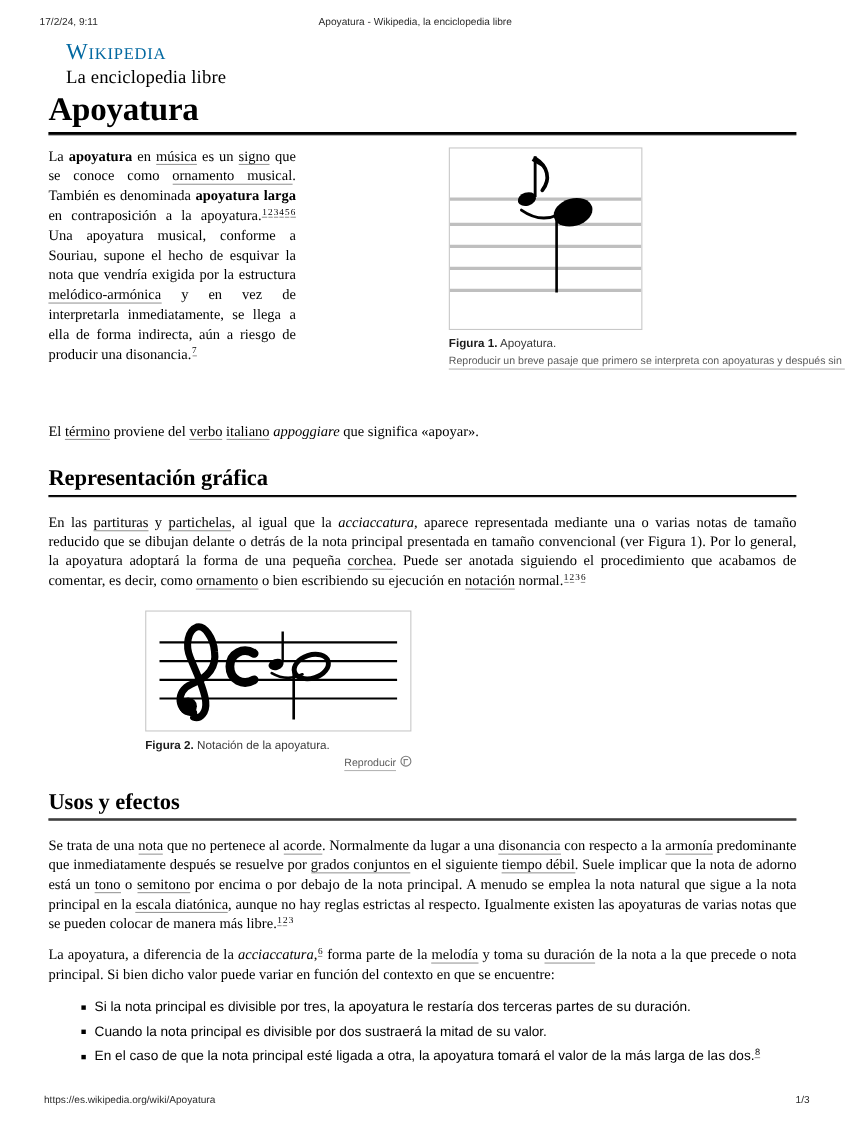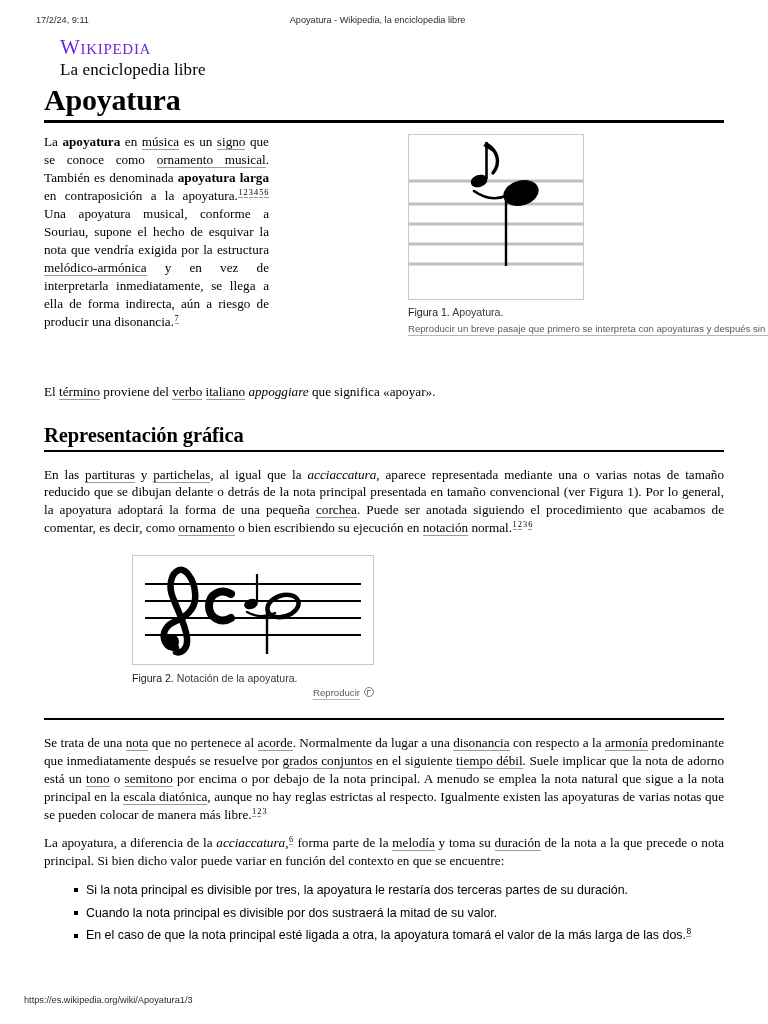--- a/index.html
+++ b/index.html
@@ -39,28 +39,28 @@
   .print-header .ph-left { flex: 0 0 auto; }
   .print-header .ph-center {
     flex: 1 1 auto;
     text-align: center;
     padding-right: 66px;
   }
 
   
   .print-footer {
     position: absolute;
-    left: 24px;
+    left: 40px;
     top: 995px;
     width: 696px;
     font-family: "Liberation Sans", "DejaVu Sans", sans-serif;
     font-size: 9.2px;
     color: #2b2b2b;
     display: flex;
-    justify-content: flex-start;
+    justify-content: space-between;
     align-items: center;
   }
 
   
   .content {
     position: absolute;
     left: 44px;
     top: 36px;
     width: 680px;
   }
@@ -69,21 +69,21 @@
   .wordmark {
     margin: 0 0 0 16px;
     line-height: 1;
   }
   .wordmark .wm-main {
     display: block;
     font-family: "Liberation Serif", "DejaVu Serif", serif;
     font-size: 21px;
     font-variant: small-caps;
     letter-spacing: 0.7px;
-    color: #6d28d9;
+    color: #0369a1;
     line-height: 1.12;
   }
   .wordmark .wm-sub {
     display: block;
     font-family: "Liberation Serif", "DejaVu Serif", serif;
     font-size: 17px;
     color: #000;
     line-height: 1.25;
     margin-top: -1px;
     letter-spacing: 0.1px;
@@ -181,21 +181,21 @@
     height: 166px;
   }
   .fig-caption {
     font-family: "Liberation Sans", "DejaVu Sans", sans-serif;
     font-size: 10.6px;
     color: #3a3a3a;
     margin-top: 6px;
     white-space: nowrap;
   }
   .fig-caption .fc-label {
-    font-weight: normal;
+    font-weight: bold;
     color: #1b1b1b;
   }
   .play-line {
     font-family: "Liberation Sans", "DejaVu Sans", sans-serif;
     font-size: 9.6px;
     color: #5a5a5a;
     margin-top: 5px;
     white-space: nowrap;
   }
   .play-line .pl-text {
@@ -362,20 +362,21 @@
           <path d="M134 54 L134 98" stroke="#000" stroke-width="2.4" fill="none"></path>
           <path d="M134 54 L134 18" stroke="#000" stroke-width="0" fill="none"></path>
         </svg>
       </div>
       <div class="fig-caption"><span class="fc-label">Figura 2.</span> <span>Notación de la apoyatura.</span></div>
       <div class="play-line"><span class="pl-text">Reproducir</span><span class="spk"></span></div>
     </div>
 
     <div class="sp-18"></div>
 
+    <h2 class="section-title">Usos y efectos</h2>
     <div class="section-rule"></div>
     <div class="sp-14"></div>
 
     <p class="body"><span>Se trata de una </span><span class="wlink">nota</span><span> que no pertenece al </span><span class="wlink">acorde</span><span>. Normalmente da lugar a una </span><span class="wlink">disonancia</span><span> con respecto a la </span><span class="wlink">armonía</span><span> predominante que inmediatamente después se resuelve por </span><span class="wlink">grados conjuntos</span><span> en el siguiente </span><span class="wlink">tiempo débil</span><span>. Suele implicar que la nota de adorno está un </span><span class="wlink">tono</span><span> o </span><span class="wlink">semitono</span><span> por encima o por debajo de la nota principal. A menudo se emplea la nota natural que sigue a la nota principal en la </span><span class="wlink">escala diatónica</span><span>, aunque no hay reglas estrictas al respecto. Igualmente existen las apoyaturas de varias notas que se pueden colocar de manera más libre.</span><sup class="ref">1</sup><sup class="ref">2</sup><sup class="ref nounder">3</sup></p>
 
     <div class="sp-10"></div>
 
     <p class="body"><span>La apoyatura, a diferencia de la </span><span class="ital">acciaccatura</span><span>,</span><sup class="ref">6</sup><span> forma parte de la </span><span class="wlink">melodía</span><span> y toma su </span><span class="wlink">duración</span><span> de la nota a la que precede o nota principal. Si bien dicho valor puede variar en función del contexto en que se encuentre:</span></p>
 
     <ul class="bullets">

